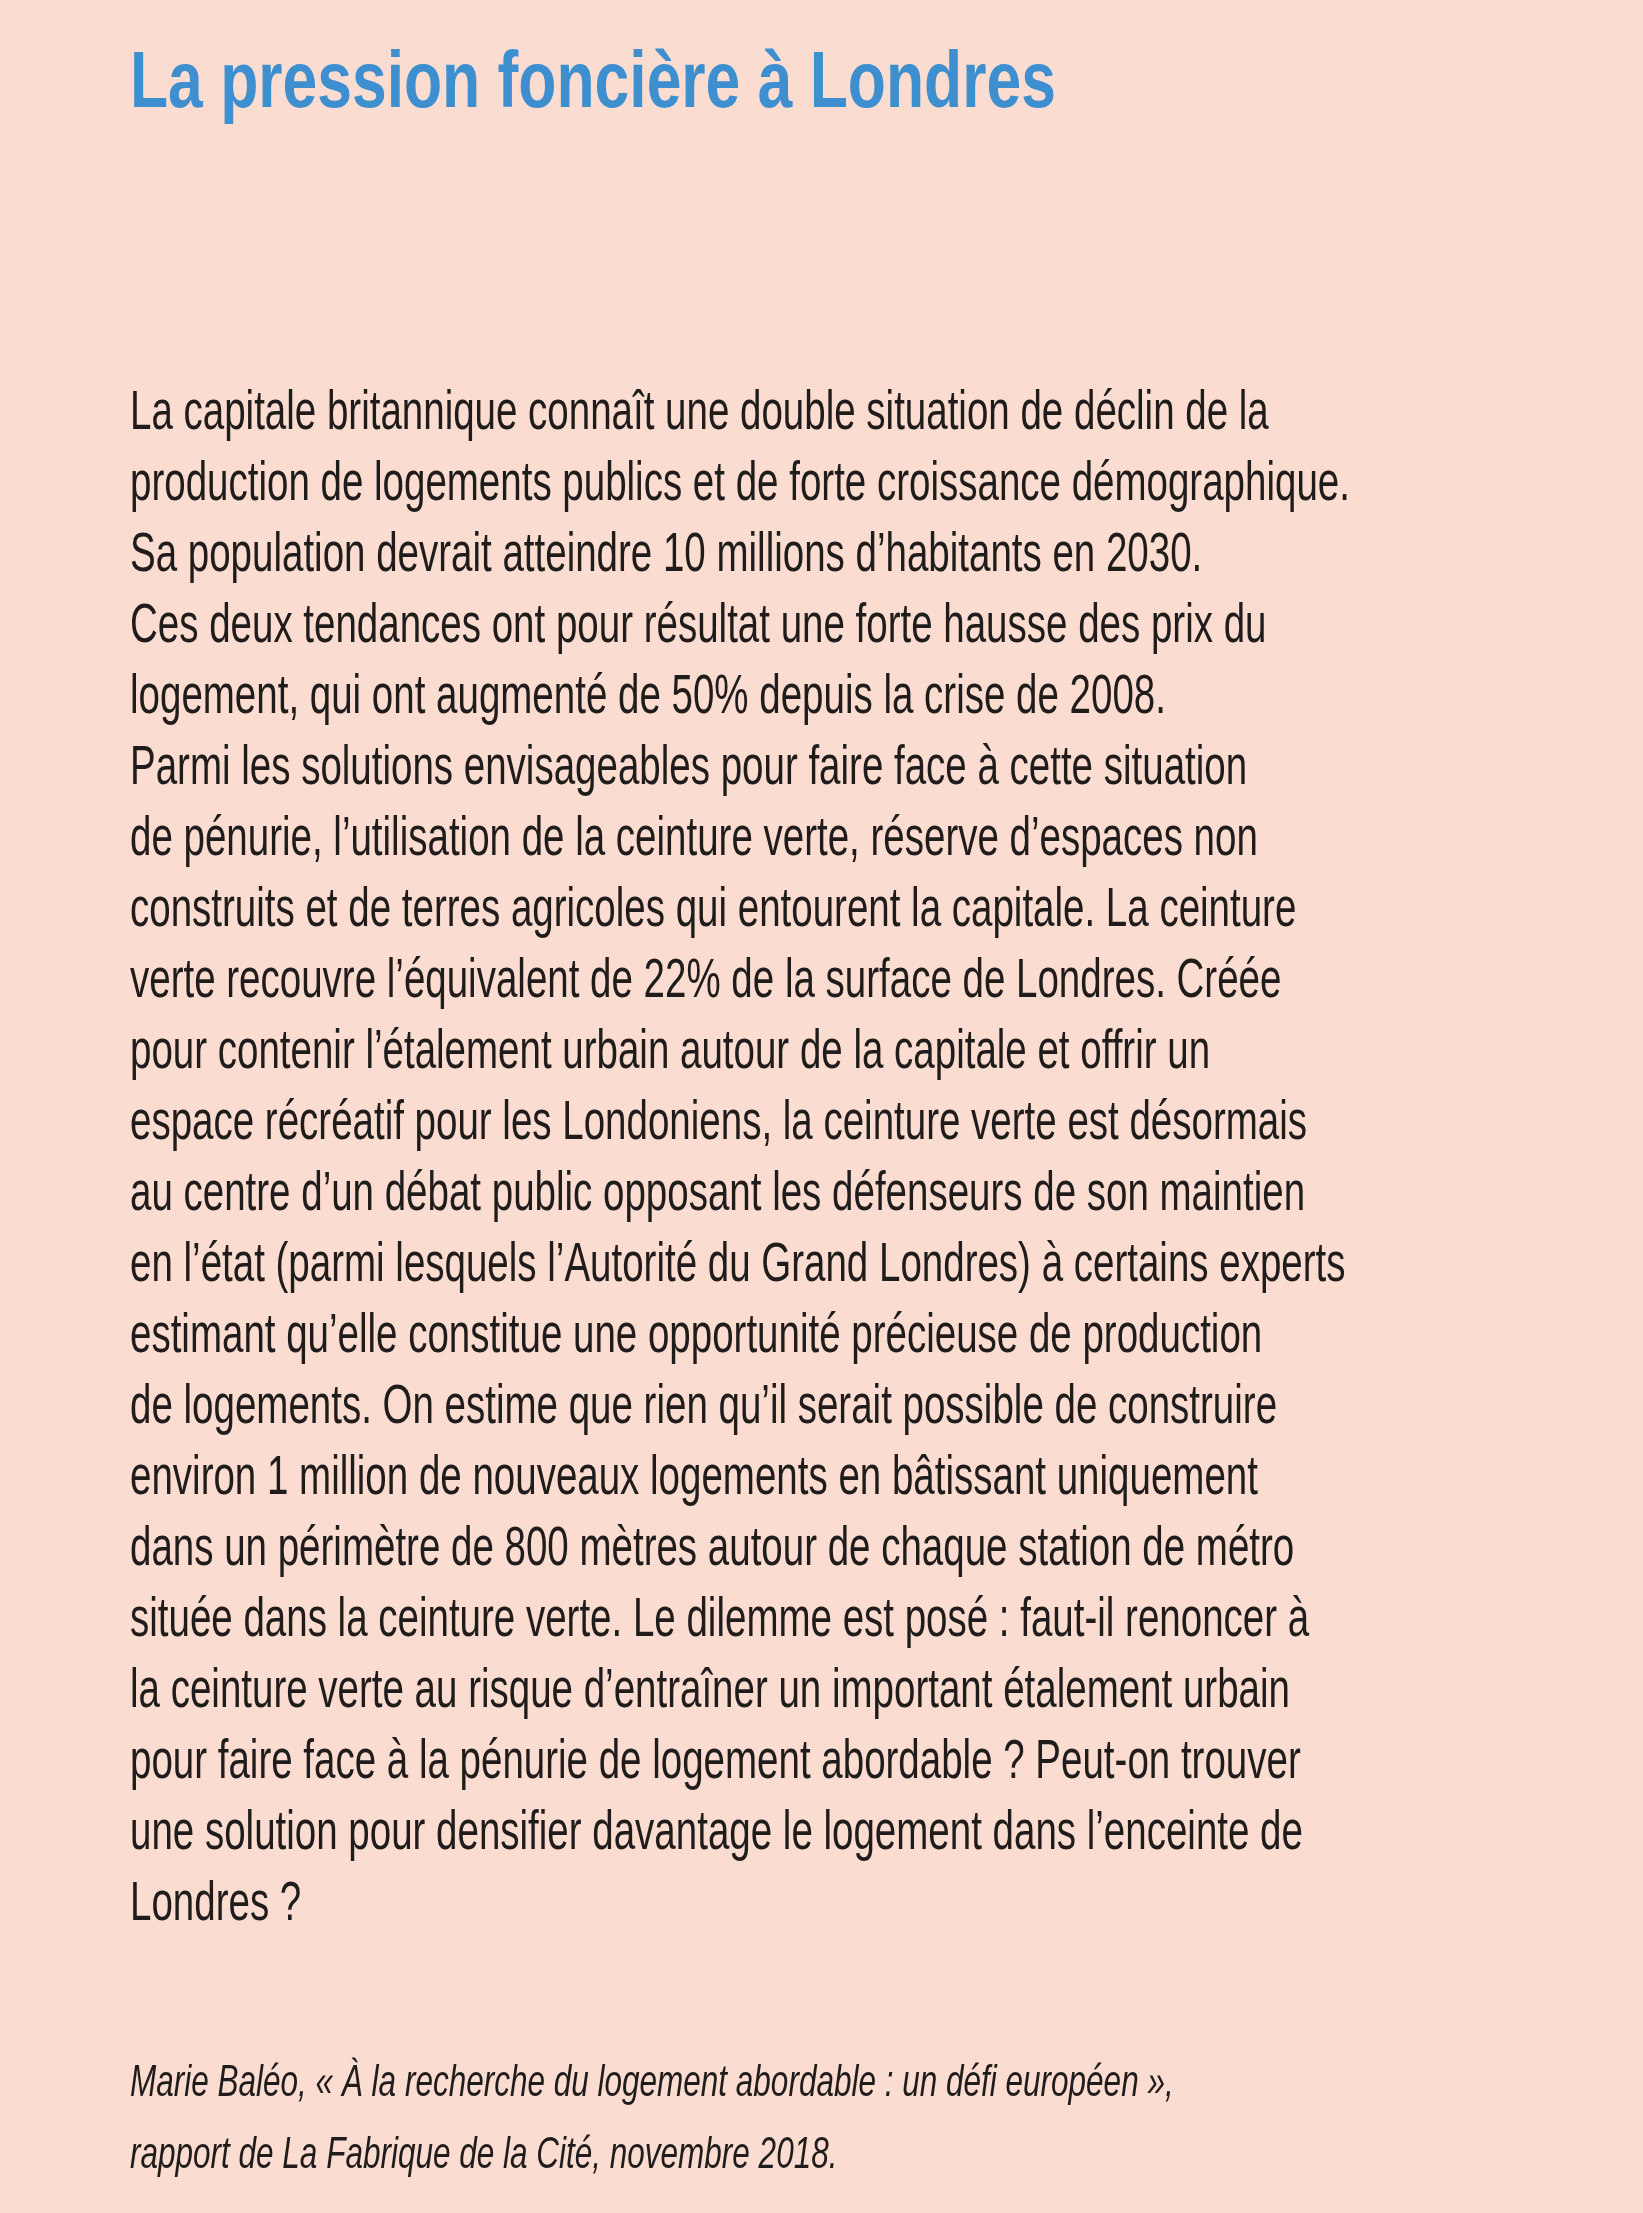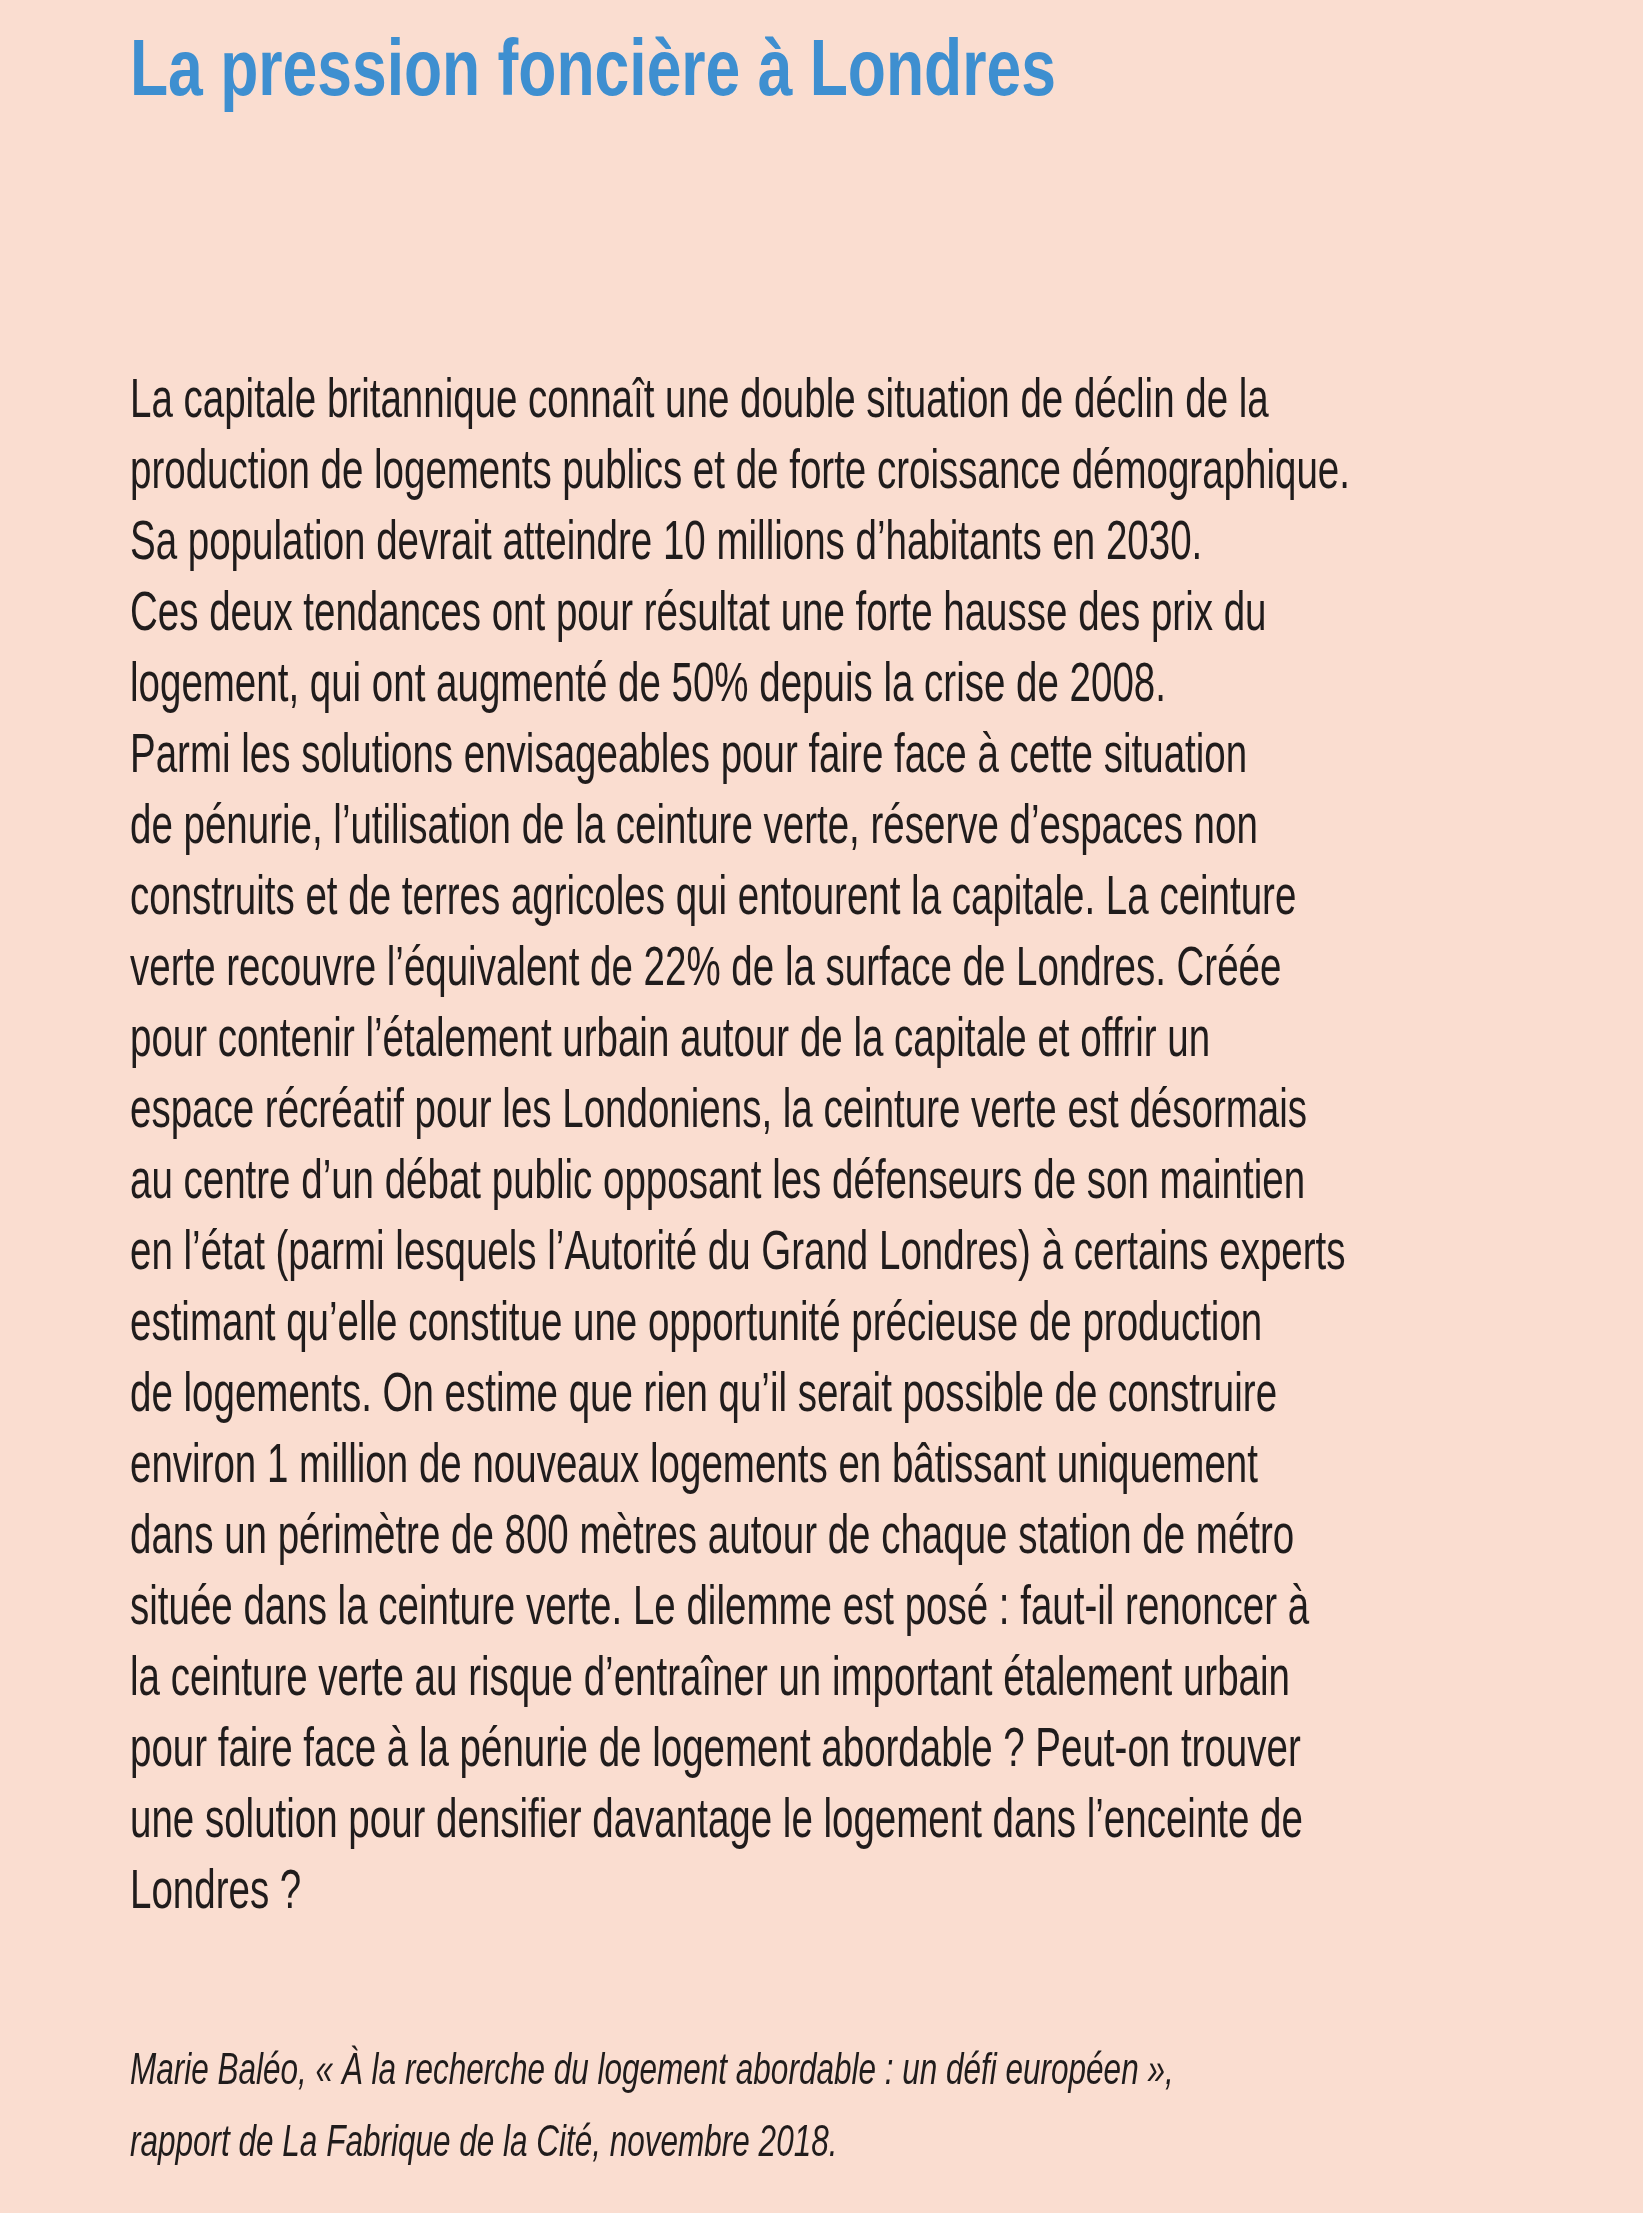--- a/index.html
+++ b/index.html
@@ -12,21 +12,21 @@
     background: #FADDD0;
     font-family: "Liberation Sans", sans-serif;
     color: #201C1C;
     overflow: hidden;
   }
   .page {
     position: relative;
     box-sizing: border-box;
     width: 1552px;
     height: 2214px;
-    padding: 28px 0 0 130px;
+    padding: 40px 0 0 130px;
   }
   .title {
     margin: 0;
     font-size: 80px;
     line-height: 80px;
     font-weight: 700;
     color: #3E8FD0;
     white-space: nowrap;
     width: 1384px;
     transform: scaleX(0.78);

